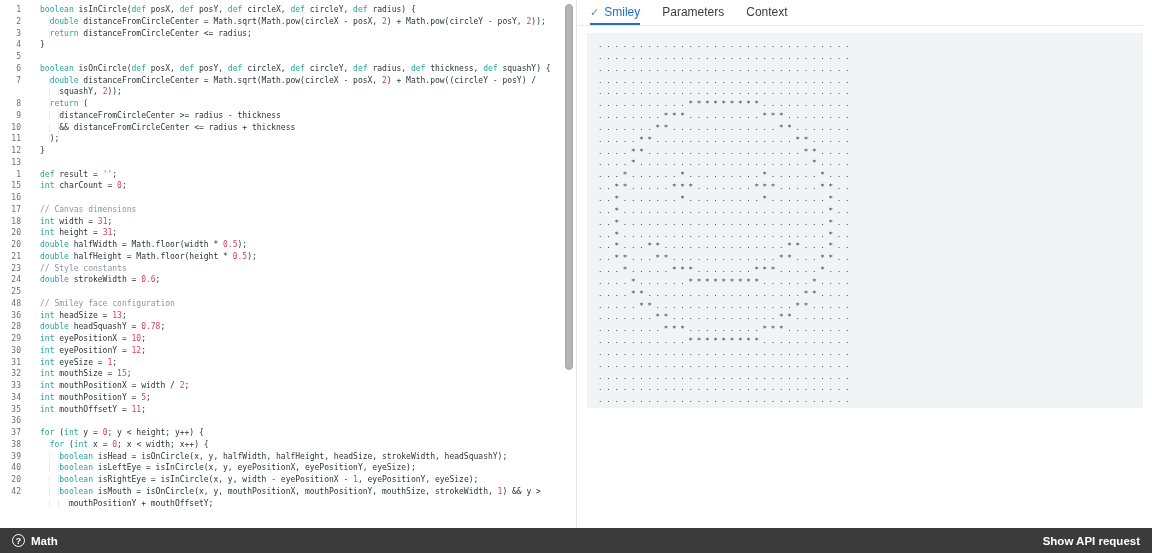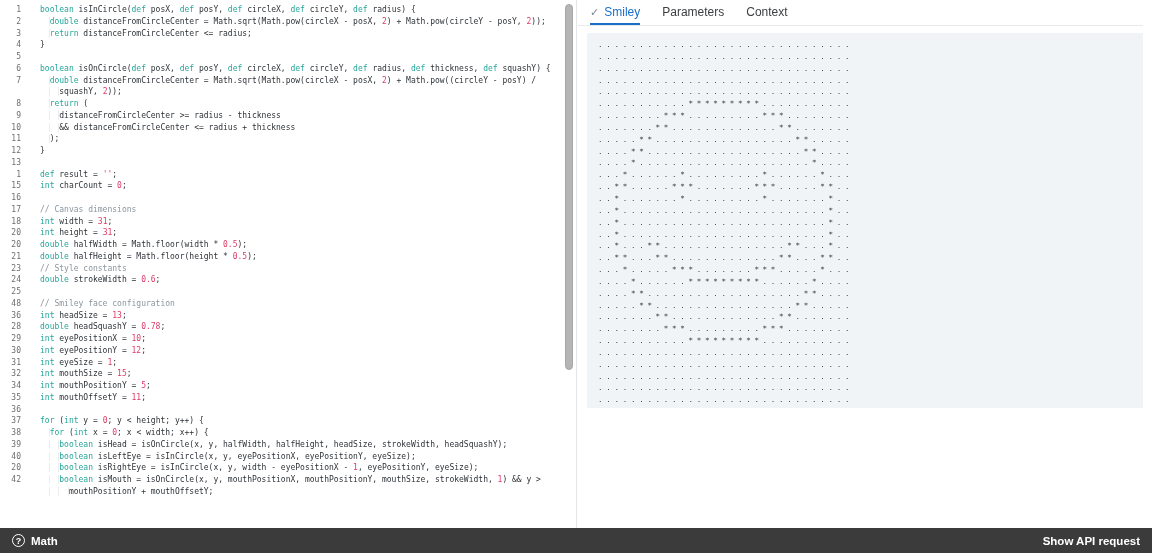--- a/index.html
+++ b/index.html
@@ -106,20 +106,21 @@
         <div class="code-line"><span class="ln">23</span><span class="lt"><span class="tk-c">// Style constants</span></span></div>
         <div class="code-line"><span class="ln">24</span><span class="lt"><span class="tk-k">double</span> strokeWidth = <span class="tk-n">0.6</span>;</span></div>
         <div class="code-line"><span class="ln">25</span><span class="lt"></span></div>
         <div class="code-line"><span class="ln">48</span><span class="lt"><span class="tk-c">// Smiley face configuration</span></span></div>
         <div class="code-line"><span class="ln">36</span><span class="lt"><span class="tk-k">int</span> headSize = <span class="tk-n">13</span>;</span></div>
         <div class="code-line"><span class="ln">28</span><span class="lt"><span class="tk-k">double</span> headSquashY = <span class="tk-n">0.78</span>;</span></div>
         <div class="code-line"><span class="ln">29</span><span class="lt"><span class="tk-k">int</span> eyePositionX = <span class="tk-n">10</span>;</span></div>
         <div class="code-line"><span class="ln">30</span><span class="lt"><span class="tk-k">int</span> eyePositionY = <span class="tk-n">12</span>;</span></div>
         <div class="code-line"><span class="ln">31</span><span class="lt"><span class="tk-k">int</span> eyeSize = <span class="tk-n">1</span>;</span></div>
         <div class="code-line"><span class="ln">32</span><span class="lt"><span class="tk-k">int</span> mouthSize = <span class="tk-n">15</span>;</span></div>
+        <div class="code-line"><span class="ln">33</span><span class="lt"><span class="tk-k">int</span> mouthPositionX = width / <span class="tk-n">2</span>;</span></div>
         <div class="code-line"><span class="ln">34</span><span class="lt"><span class="tk-k">int</span> mouthPositionY = <span class="tk-n">5</span>;</span></div>
         <div class="code-line"><span class="ln">35</span><span class="lt"><span class="tk-k">int</span> mouthOffsetY = <span class="tk-n">11</span>;</span></div>
         <div class="code-line"><span class="ln">36</span><span class="lt"></span></div>
         <div class="code-line"><span class="ln">37</span><span class="lt"><span class="tk-k">for</span> (<span class="tk-k">int</span> y = <span class="tk-n">0</span>; y &lt; height; y++) {</span></div>
         <div class="code-line"><span class="ln">38</span><span class="lt"><span class="ind">  </span><span class="tk-k">for</span> (<span class="tk-k">int</span> x = <span class="tk-n">0</span>; x &lt; width; x++) {</span></div>
         <div class="code-line"><span class="ln">39</span><span class="lt"><span class="ind">  </span><span class="ind">  </span><span class="tk-k">boolean</span> isHead = isOnCircle(x, y, halfWidth, halfHeight, headSize, strokeWidth, headSquashY);</span></div>
         <div class="code-line"><span class="ln">40</span><span class="lt"><span class="ind">  </span><span class="ind">  </span><span class="tk-k">boolean</span> isLeftEye = isInCircle(x, y, eyePositionX, eyePositionY, eyeSize);</span></div>
         <div class="code-line"><span class="ln">20</span><span class="lt"><span class="ind">  </span><span class="ind">  </span><span class="tk-k">boolean</span> isRightEye = isInCircle(x, y, width - eyePositionX - <span class="tk-n">1</span>, eyePositionY, eyeSize);</span></div>
         <div class="code-line"><span class="ln">42</span><span class="lt"><span class="ind">  </span><span class="ind">  </span><span class="tk-k">boolean</span> isMouth = isOnCircle(x, y, mouthPositionX, mouthPositionY, mouthSize, strokeWidth, <span class="tk-n">1</span>) &amp;&amp; y &gt;</span></div>
         <div class="code-line"><span class="ln"></span><span class="lt"><span class="ind">  </span><span class="ind">  </span><span class="ind">  </span>mouthPositionY + mouthOffsetY;</span></div>

